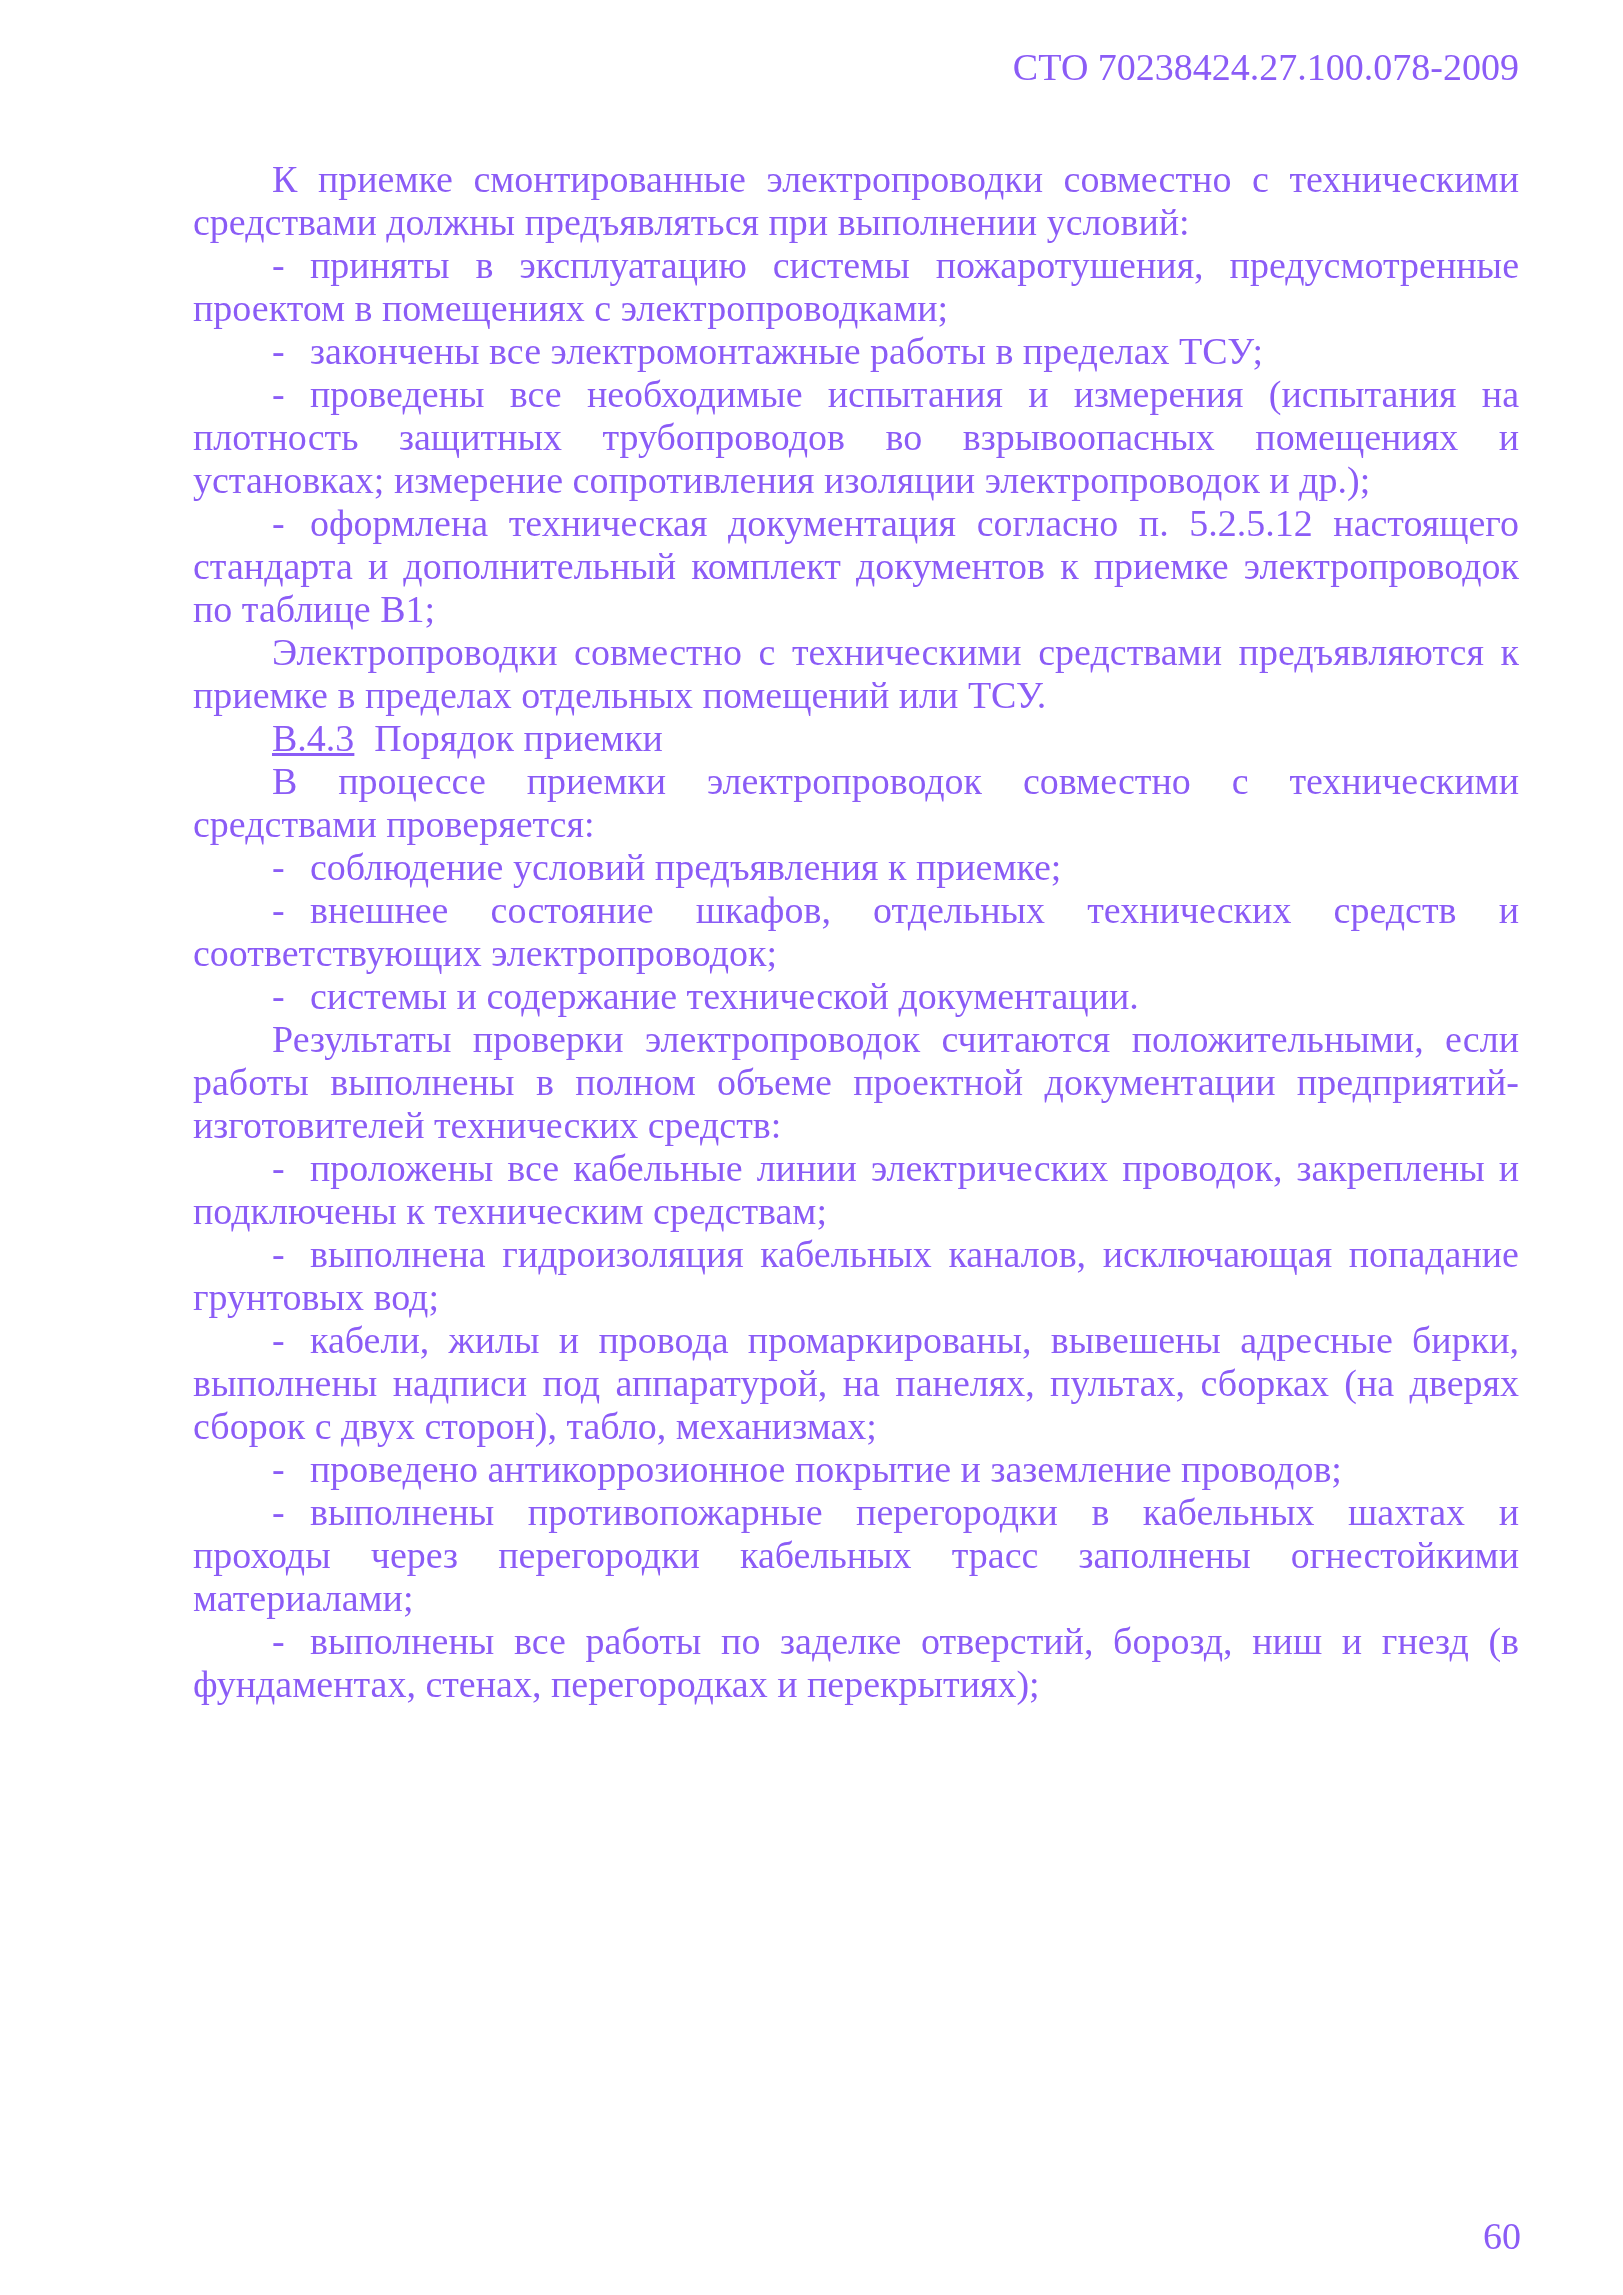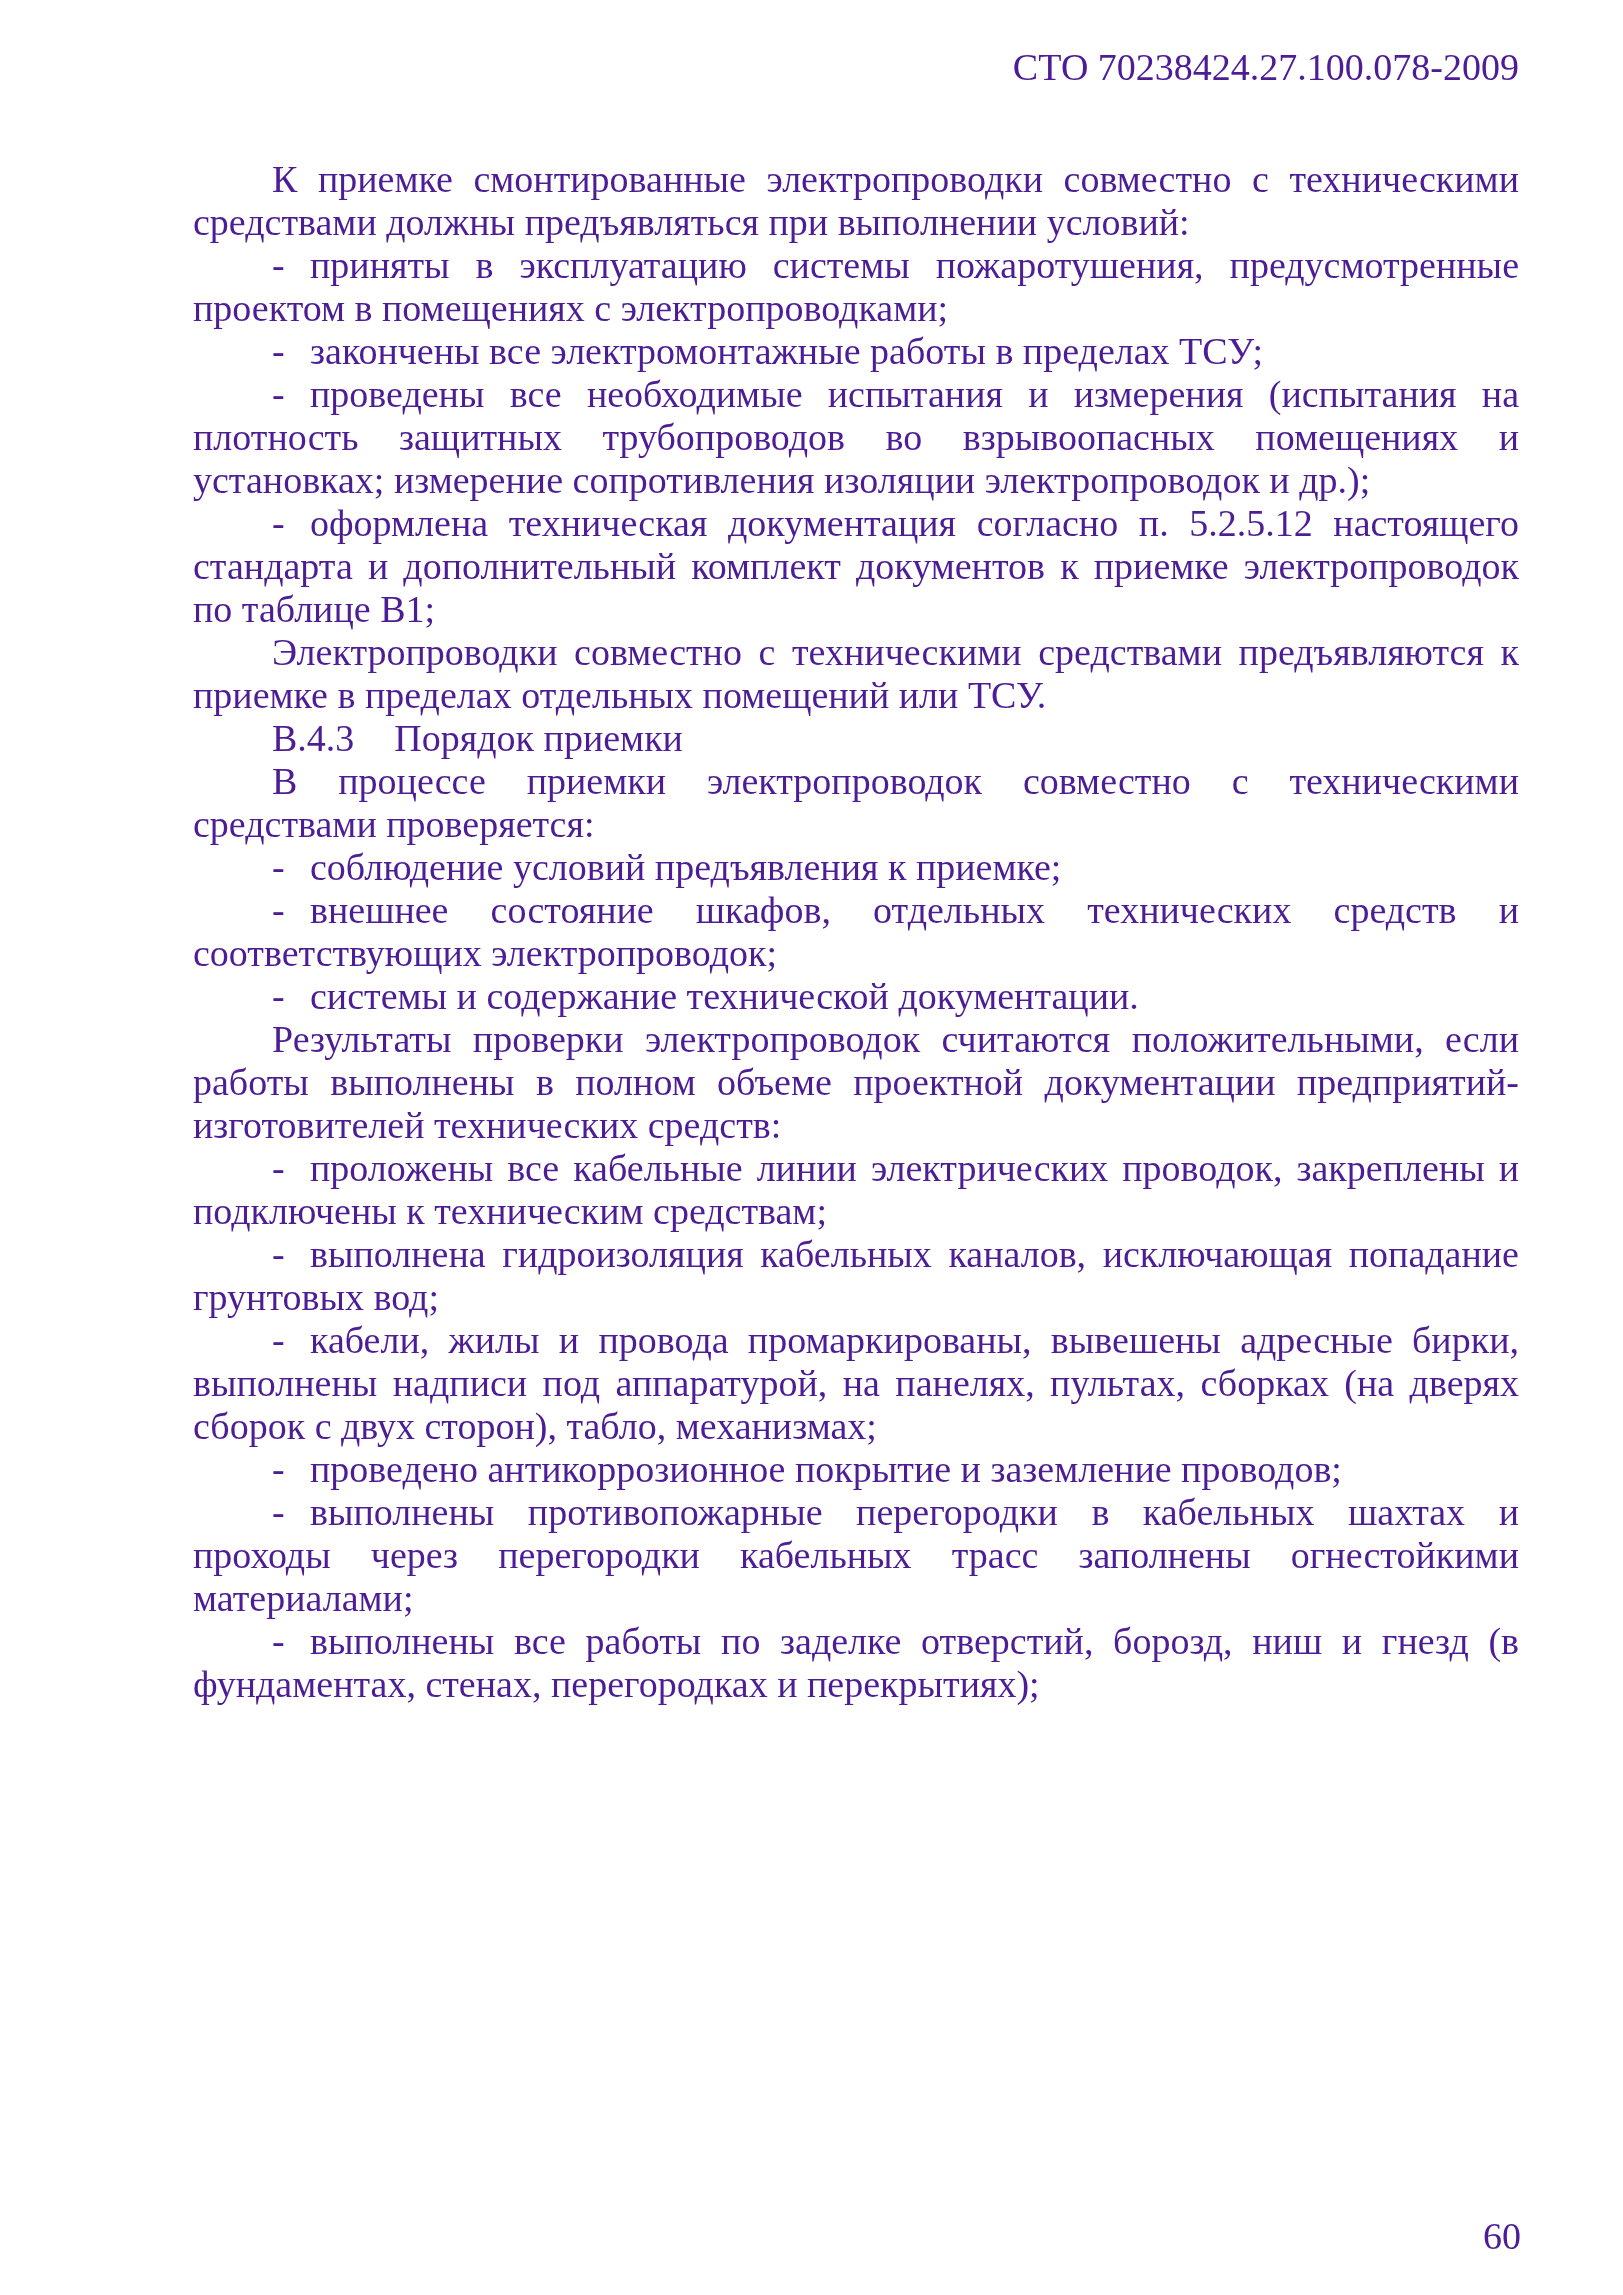--- a/index.html
+++ b/index.html
@@ -5,21 +5,21 @@
   html, body {
     margin: 0;
     padding: 0;
     background: #ffffff;
   }
   .page {
     position: relative;
     width: 1624px;
     height: 2295px;
     background: #ffffff;
-    color: #4c1d95;
+    color: #8b5cf6;
     font-family: "Liberation Serif", "DejaVu Serif", serif;
     font-size: 38px;
     overflow: hidden;
   }
   .header {
     position: absolute;
     top: 46px;
     left: 193px;
     width: 1326px;
     text-align: right;
@@ -38,21 +38,22 @@
     margin: 0;
     padding: 0;
     text-indent: 79px;
   }
   .dash {
     display: inline-block;
     width: 38px;
     text-indent: 0;
   }
   .hnum {
-    margin-right: 40px;
+    margin-right: 20px;
+    text-decoration: underline;
   }
   .page-number {
     position: absolute;
     right: 103px;
     bottom: 37px;
     line-height: 43px;
   }
 </style>
 </head>
 <body>

